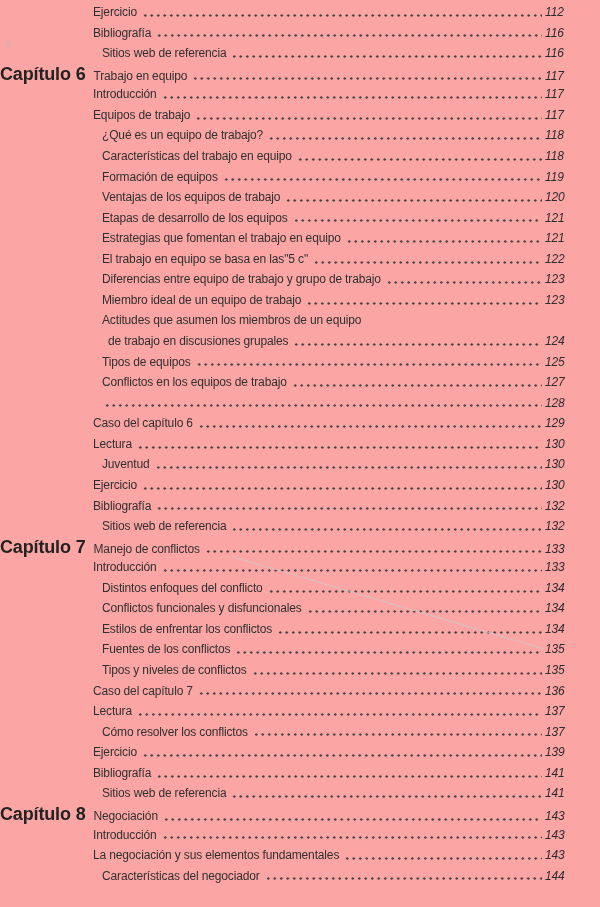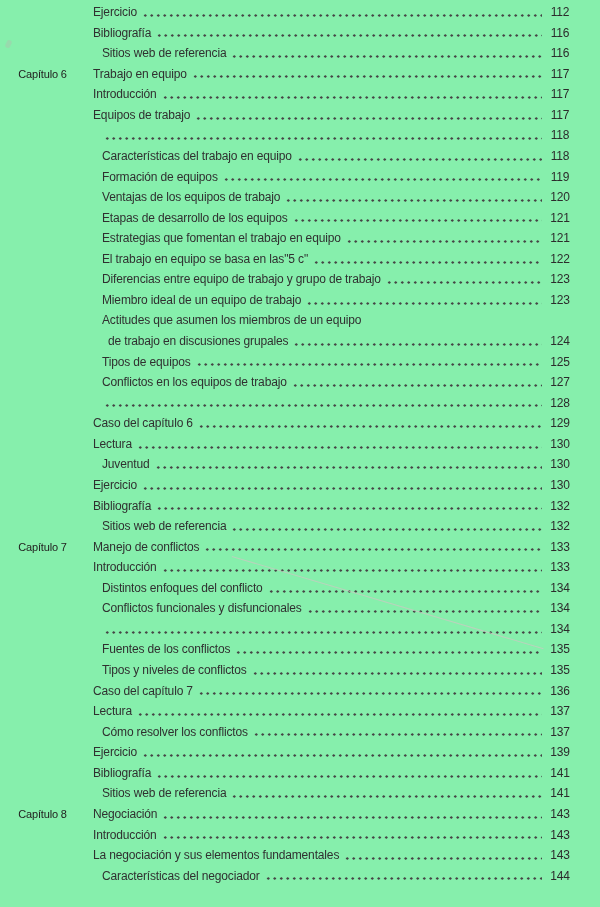--- a/index.html
+++ b/index.html
@@ -3,21 +3,21 @@
 <meta charset="utf-8">
 <style>
   html, body {
     margin: 0;
     padding: 0;
   }
   .page {
     position: relative;
     width: 600px;
     height: 907px;
-    background: #86efac;
+    background: #fca5a5;
     overflow: hidden;
     font-family: "Liberation Sans", "DejaVu Sans", sans-serif;
     color: #2e2e2e;
     box-sizing: border-box;
     padding-top: 2px;
   }
   .toc {
     position: relative;
     width: 100%;
   }
@@ -26,24 +26,24 @@
     align-items: baseline;
     height: 20.57px;
     line-height: 20.57px;
     font-size: 12px;
     letter-spacing: -0.15px;
     padding-right: 25px;
     box-sizing: border-box;
   }
   .chapter {
     flex: 0 0 85px;
-    text-align: center;
-    font-weight: normal;
+    text-align: right;
+    font-weight: bold;
     color: #222220;
-    font-size: 11px;
+    font-size: 18px;
     white-space: nowrap;
   }
   .content {
     flex: 1 1 auto;
     display: flex;
     align-items: baseline;
     min-width: 0;
     margin-left: 8px;
   }
   .content.lvl2 { margin-left: 17px; }
@@ -58,23 +58,24 @@
     min-width: 6px;
     align-self: stretch;
     margin: 0 3px 0 2px;
     background-image: radial-gradient(circle, #454545 1px, transparent 1.35px);
     background-size: 6.5px 2.8px;
     background-repeat: repeat-x;
     background-position: left 0 bottom 6px;
   }
   .pagenum {
     flex: 0 0 30px;
-    text-align: center;
+    text-align: left;
     white-space: nowrap;
     color: #2c2c2c;
+    font-style: italic;
   }
   
   .scratch {
     position: absolute;
     left: 232px;
     top: 556px;
     width: 325px;
     height: 0;
     border-top: 1px solid #c9c9c2;
     transform: rotate(16.5deg);
@@ -145,20 +146,21 @@
     <span class="chapter"></span>
     <span class="content lvl1">
       <span class="title">Equipos de trabajo</span>
       <span class="leader"></span>
       <span class="pagenum">117</span>
     </span>
   </div>
       <div class="row">
     <span class="chapter"></span>
     <span class="content lvl2">
+      <span class="title">¿Qué es un equipo de trabajo?</span>
       <span class="leader"></span>
       <span class="pagenum">118</span>
     </span>
   </div>
       <div class="row">
     <span class="chapter"></span>
     <span class="content lvl2">
       <span class="title">Características del trabajo en equipo</span>
       <span class="leader"></span>
       <span class="pagenum">118</span>
@@ -335,20 +337,21 @@
     <span class="chapter"></span>
     <span class="content lvl2">
       <span class="title">Conflictos funcionales y disfuncionales</span>
       <span class="leader"></span>
       <span class="pagenum">134</span>
     </span>
   </div>
       <div class="row">
     <span class="chapter"></span>
     <span class="content lvl2">
+      <span class="title">Estilos de enfrentar los conflictos</span>
       <span class="leader"></span>
       <span class="pagenum">134</span>
     </span>
   </div>
       <div class="row">
     <span class="chapter"></span>
     <span class="content lvl2">
       <span class="title">Fuentes de los conflictos</span>
       <span class="leader"></span>
       <span class="pagenum">135</span>

